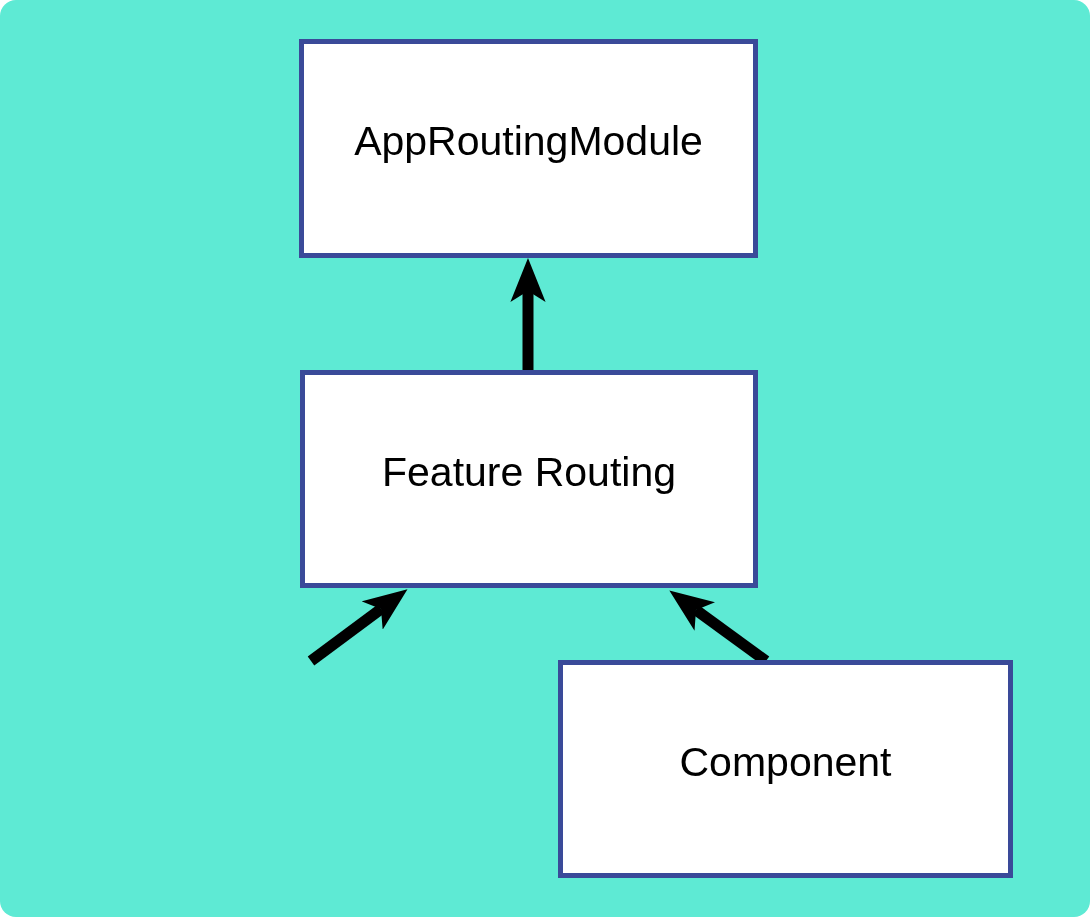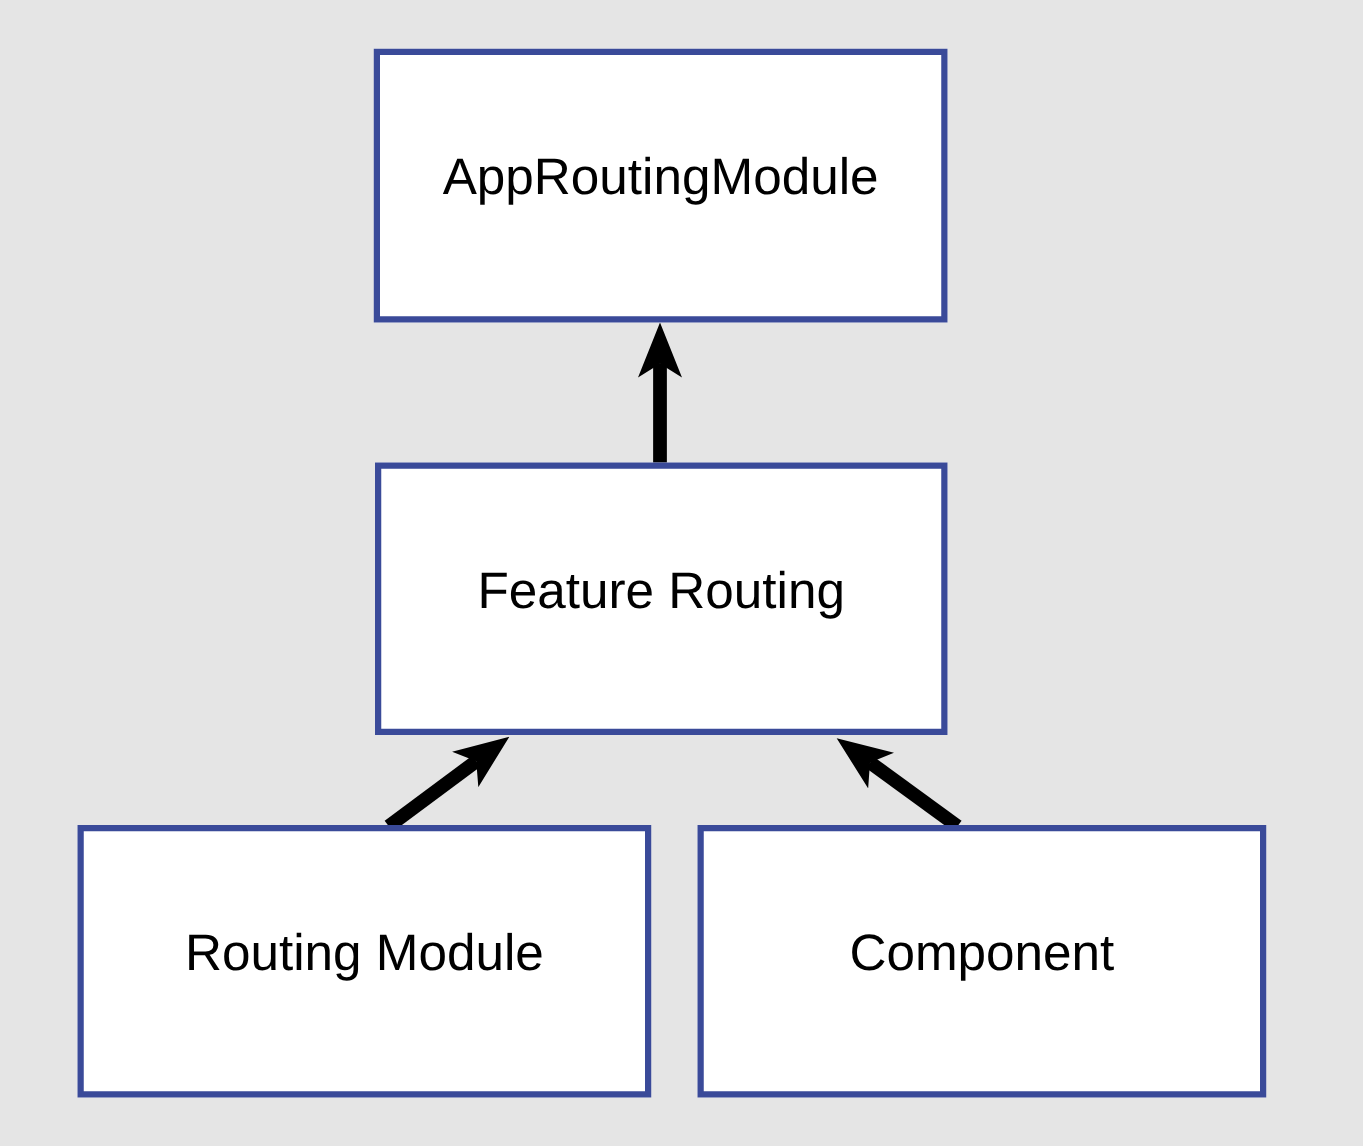--- a/index.html
+++ b/index.html
@@ -4,23 +4,24 @@
 <style>
   html, body {
     margin: 0;
     padding: 0;
     background: #ffffff;
   }
   .canvas {
     position: relative;
     width: 1090px;
     height: 917px;
-    background: #e5e5e5;
+    background: #5eead4;
     font-family: "Liberation Sans", sans-serif;
     overflow: hidden;
+    border-radius: 16px;
   }
   .node {
     position: absolute;
     box-sizing: border-box;
     border: 5px solid #3a4a99;
     background: #ffffff;
     display: flex;
     align-items: center;
     justify-content: center;
   }
@@ -60,21 +61,18 @@
   </svg>
 
   <div class="node" id="node-app-routing-module">
     <span class="label">AppRoutingModule</span>
   </div>
 
   <div class="node" id="node-feature-module">
     <span class="label">Feature Routing</span>
   </div>
 
-  <div class="node" id="node-routing-module">
-    <span class="label">Routing Module</span>
-  </div>
 
   <div class="node" id="node-component">
     <span class="label">Component</span>
   </div>
 
 </div>
 
 </body></html>

